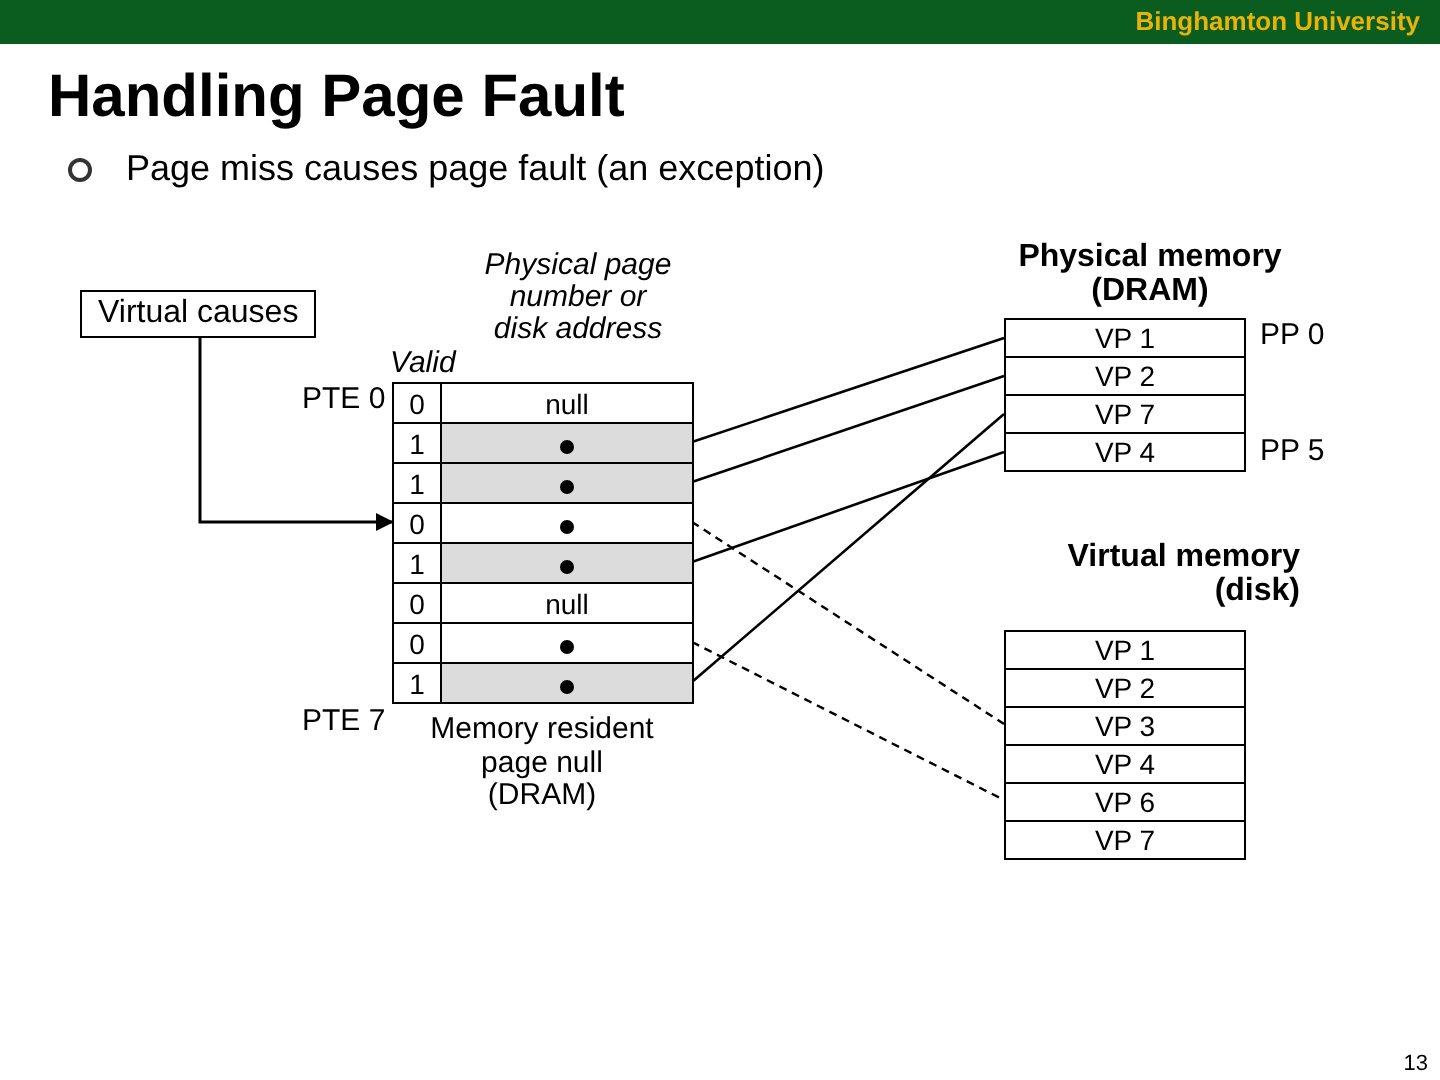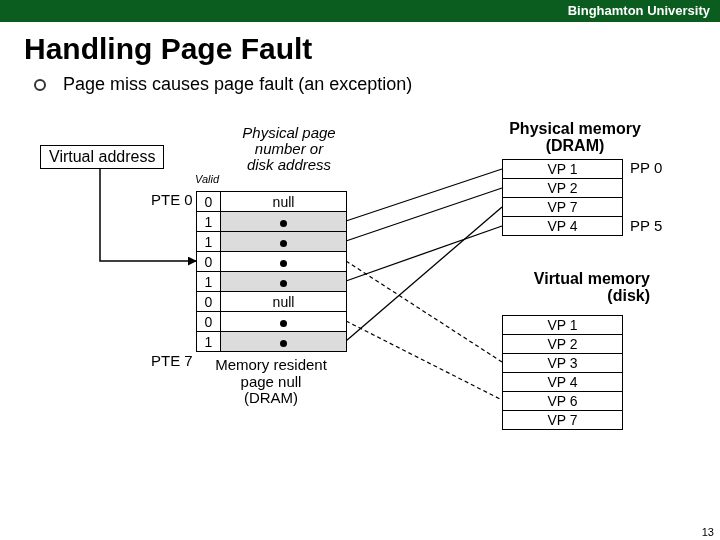--- a/index.html
+++ b/index.html
@@ -6,21 +6,21 @@
   body {
     margin: 0;
     font-family: Arial, sans-serif;
     width: 720px;
     height: 540px;
     position: relative;
     background: #fff;
   }
   .header-bar {
     background: #0a5c1f;
-    color: #ffffff;
+    color: #eab308;
     text-align: right;
     padding: 3px 10px;
     font-size: 13px;
     font-weight: bold;
     height: 22px;
   }
   h1 {
     margin: 10px 0 8px 24px;
     font-size: 30px;
     font-weight: bold;
@@ -57,21 +57,21 @@
     width: 150px;
     text-align: center;
     font-style: italic;
     font-size: 15px;
     line-height: 1.05;
   }
   .valid-label {
     position: absolute;
     left: 195px; top: 78px;
     font-style: italic;
-    font-size: 11px;
+    font-size: 15px;
   }
   .pte0 { position: absolute; left: 151px; top: 96px; font-size: 15px; }
   .pte7 { position: absolute; left: 151px; top: 236px; font-size: 15px; margin-top: 21px; }
   table.pt {
     position: absolute;
     left: 196px; top: 96px;
     border-collapse: collapse;
   }
   table.pt td {
     border: 1.5px solid #000;
@@ -178,21 +178,21 @@
     <line x1="346" y1="246" x2="502" y2="112" stroke="#000" stroke-width="1.3"></line>
 
     <line x1="346" y1="186" x2="502" y2="131" stroke="#000" stroke-width="1.3"></line>
 
     <line x1="346" y1="166" x2="502" y2="267" stroke="#000" stroke-width="1.2" stroke-dasharray="4,3"></line>
 
     <line x1="346" y1="226" x2="502" y2="305" stroke="#000" stroke-width="1.2" stroke-dasharray="4,3"></line>
   </svg>
 
   <div class="va-box">
-    <span>Virtual address</span>
+    <span>Virtual causes</span>
   </div>
 
   <div class="pt-labels" style="white-space:pre-line;">Physical page
 number or
 disk address</div>
   <div class="valid-label">Valid</div>
 
   <div class="pte0">PTE 0</div>
   <div class="pte7">PTE 7</div>
 

